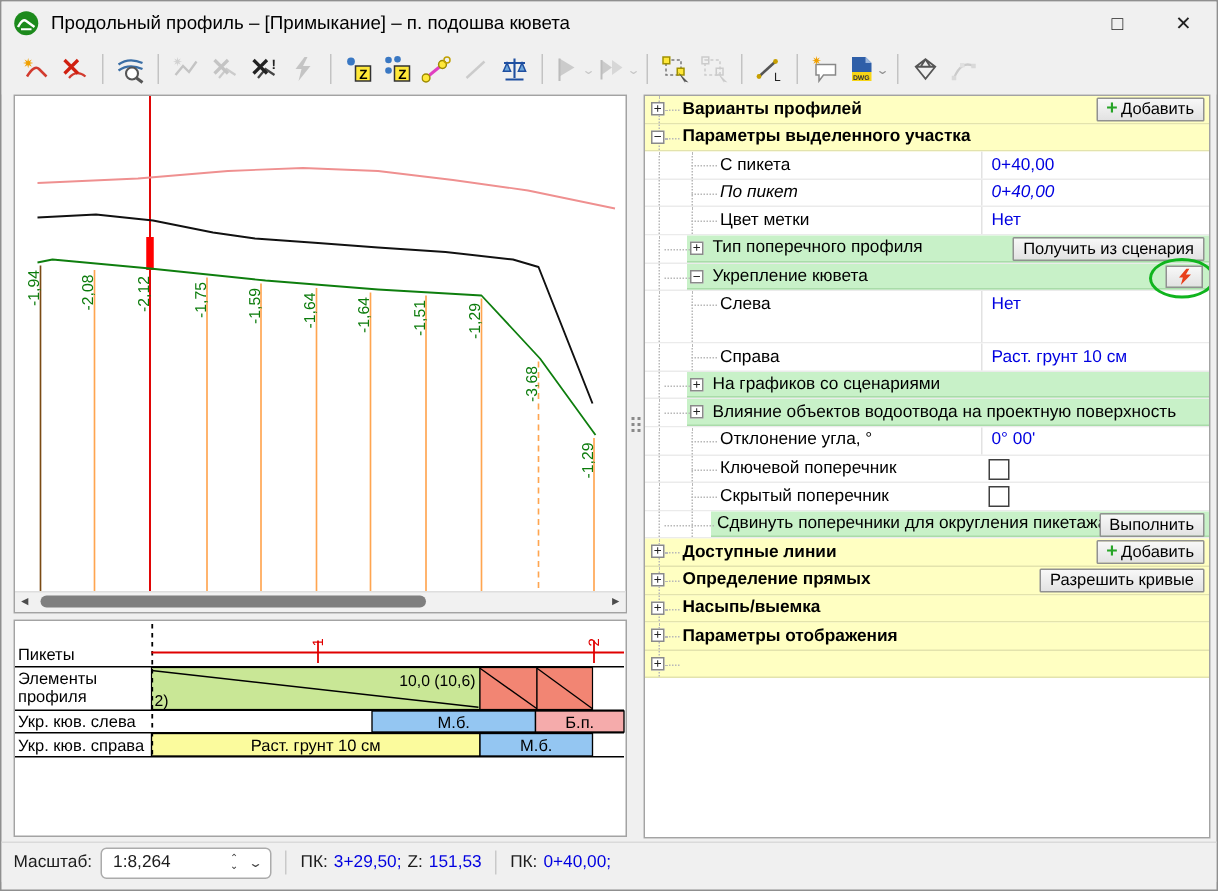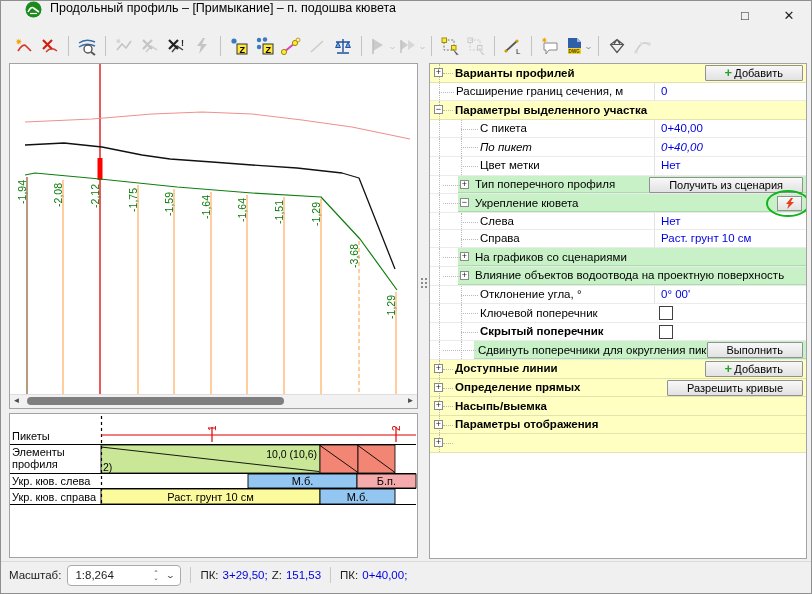--- a/index.html
+++ b/index.html
@@ -1,18 +1,18 @@
 <!DOCTYPE html>
 <html><head>
 <meta charset="utf-8">
 <style>
   html,body{margin:0;padding:0;background:#cfcfcf;font-family:"Liberation Sans",sans-serif;}
   .window{position:relative;width:812px;height:594px;background:#f0f0f0;border:1px solid #8f8f8f;box-sizing:border-box;overflow:hidden;}
   
-  .titlebar{position:absolute;top:0;left:0;right:0;height:28px;display:flex;background:#f0f0f0;margin-left:16px;}
+  .titlebar{position:absolute;top:0;left:0;right:0;height:28px;display:flex;align-items:center;background:#f0f0f0;}
   .title-icon{width:17px;height:17px;margin-left:8px;flex:none;}
   .title-text{font-size:12.5px;color:#000;margin-left:8px;white-space:nowrap;}
   .win-btns{margin-left:auto;display:flex;height:100%;}
   .win-btn{width:44px;display:flex;align-items:center;justify-content:center;font-size:13px;color:#222;cursor:default;}
   
   .toolbar{position:absolute;top:28px;left:0;right:0;height:34px;display:flex;align-items:center;padding-left:10px;background:#f0f0f0;}
   .tbtn{height:24px;min-width:24px;display:flex;align-items:center;justify-content:center;margin:0 1px;border-radius:2px;}
   .tbtn.disabled{opacity:.42;filter:grayscale(1);}
   .tsep{width:1px;height:20px;background:#c3c3c3;margin:0 5px;flex:none;}
   .chev{font-size:8px;color:#909090;margin-left:1px;transform:scaleX(1.4);}
@@ -33,21 +33,21 @@
   .prow{position:relative;height:18.6px;box-sizing:border-box;background:#fff;border-bottom:1px solid #ebebeb;}
   .prow .tv{position:absolute;top:0;bottom:0;border-left:1px dotted #b8b8b8;}
   .prow .th{position:absolute;top:9px;border-top:1px dotted #b8b8b8;}
   .prow.section{background:#ffffc2;border-bottom:1px solid #e3e3ad;}
   .plabel{position:absolute;top:2.5px;white-space:nowrap;}
   .section .plabel{font-weight:bold;}
   .exp{position:absolute;top:4px;width:9px;height:9px;background:#fff;border:1px solid #8a8a8a;font-size:9px;line-height:7px;text-align:center;color:#222;box-sizing:border-box;}
   .greenfill{position:absolute;top:0;bottom:0;right:0;background:#c8f1c8;border-bottom:1px solid #a9dca9;}
   .pvalue{position:absolute;left:224px;right:0;top:0;bottom:0;border-left:1px solid #e2e2e2;padding:2.5px 0 0 6px;color:#0000e0;white-space:nowrap;box-sizing:border-box;}
   .cb{position:absolute;left:229px;top:2px;width:12px;height:12px;background:#fff;border:1px solid #404040;}
-  .pbtn{position:absolute;right:3px;top:1px;height:16px;line-height:14px;padding:0 19px;font-size:11px;font-family:"Liberation Sans",sans-serif;background:linear-gradient(#f8f8f8,#e2e2e2);border:1px solid #919191;border-radius:1px;white-space:nowrap;box-sizing:border-box;}
+  .pbtn{position:absolute;right:3px;top:1px;height:16px;line-height:14px;padding:0 6px;font-size:11px;font-family:"Liberation Sans",sans-serif;background:linear-gradient(#f8f8f8,#e2e2e2);border:1px solid #919191;border-radius:1px;white-space:nowrap;box-sizing:border-box;}
   .pbtn .plus{color:#27a427;font-weight:bold;font-size:13px;line-height:12px;}
   .lbtn{position:absolute;right:4px;top:1.5px;width:25px;height:15px;background:linear-gradient(#f8f8f8,#e2e2e2);border:1px solid #919191;display:flex;align-items:center;justify-content:center;box-sizing:border-box;}
   .ring{position:absolute;right:-4px;top:-4px;width:40px;height:23px;border:2.5px solid #10b41e;border-radius:50%;pointer-events:none;z-index:5;}
   
   .statusbar{position:absolute;left:0;right:0;top:560px;height:26px;background:#f0f0f0;border-top:1px solid #dadada;display:flex;align-items:center;padding-left:8px;font-size:11.5px;color:#1c1c1c;}
   .blue{color:#0000e0;}
   .spinner{width:114px;height:21px;background:#fff;border:1px solid #ababab;border-radius:4px;margin-left:6px;display:flex;align-items:center;padding:0 7px;box-sizing:border-box;}
   .spin-chevs{margin-left:auto;display:flex;flex-direction:column;font-size:6.5px;line-height:5px;color:#444;}
   .dd-chev{margin-left:8px;font-size:8px;color:#444;transform:scaleX(1.5);}
   .ssep{width:1px;height:16px;background:#c9c9c9;margin:0 9px;}
@@ -313,26 +313,20 @@
   </div>
 
   <div class="props" id="props">
       <div class="prow section" style="height: 18.6px;">
         <div class="tv" style="left: 9px;"></div>
         <div class="th" style="left: 13px; width: 10px;"></div>
         <div class="exp" style="left: 4px;">+</div>
         <div class="plabel" style="left: 25px; z-index: 1;">Варианты профилей</div>
         <button class="pbtn" style="z-index: 2;"><span class="plus">+</span> Добавить</button>
       </div>
-      <div class="prow" style="height: 18.6px;">
-        <div class="tv" style="left: 9px;"></div>
-        <div class="th" style="left: 9px; width: 15px;"></div>
-        <div class="plabel" style="left: 26px; z-index: 1;">Расширение границ сечения, м</div>
-        <div class="pvalue">0</div>
-      </div>
       <div class="prow section" style="height: 18.6px;">
         <div class="tv" style="left: 9px;"></div>
         <div class="th" style="left: 13px; width: 10px;"></div>
         <div class="exp" style="left: 4px;">−</div>
         <div class="plabel" style="left: 25px; z-index: 1;">Параметры выделенного участка</div>
       </div>
       <div class="prow" style="height: 18.6px;">
         <div class="tv" style="left: 9px;"></div>
         <div class="tv" style="left: 31px;"></div>
         <div class="th" style="left: 31px; width: 17px;"></div>
@@ -367,21 +361,21 @@
         <div class="th" style="left: 13px; width: 17px;"></div>
         <div class="exp" style="left: 30px; z-index: 2;">−</div>
         <div class="plabel" style="left: 45px; z-index: 1;">Укрепление кювета</div>
         <div class="lbtn" style="z-index: 2;">
           <svg width="10" height="11" viewBox="0 0 10 11">
             <path d="M6 0 L1 6 H3.6 L2.2 11 L9 4 H5.6 L8 0 Z" fill="#e8401c"></path>
           </svg>
         </div>
         <div class="ring"></div>
       </div>
-      <div class="prow" style="height: 17px;">
+      <div class="prow" style="height: 35px;">
         <div class="tv" style="left: 9px;"></div>
         <div class="tv" style="left: 31px;"></div>
         <div class="th" style="left: 31px; width: 17px;"></div>
         <div class="plabel" style="left: 50px; z-index: 1;">Слева</div>
         <div class="pvalue">Нет</div>
       </div>
       <div class="prow" style="height: 18.6px;">
         <div class="tv" style="left: 9px;"></div>
         <div class="tv" style="left: 31px;"></div>
         <div class="th" style="left: 31px; width: 17px;"></div>
@@ -409,21 +403,21 @@
         <div class="plabel" style="left: 50px; z-index: 1;">Отклонение угла, °</div>
         <div class="pvalue">0° 00'</div>
       </div>
       <div class="prow" style="height: 18.6px;">
         <div class="tv" style="left: 9px;"></div>
         <div class="tv" style="left: 31px;"></div>
         <div class="th" style="left: 31px; width: 17px;"></div>
         <div class="plabel" style="left: 50px; z-index: 1;">Ключевой поперечник</div>
         <div class="cb"></div>
       </div>
-      <div class="prow" style="height: 18.6px; font-weight: bold;">
+      <div class="prow" style="height: 18.6px;">
         <div class="tv" style="left: 9px;"></div>
         <div class="tv" style="left: 31px;"></div>
         <div class="th" style="left: 31px; width: 17px;"></div>
         <div class="plabel" style="left: 50px; z-index: 1;">Скрытый поперечник</div>
         <div class="cb"></div>
       </div>
       <div class="prow" style="height: 18.6px;">
         <div class="tv" style="left: 9px;"></div>
         <div class="tv" style="left: 31px;"></div>
         <div class="greenfill" style="left: 44px;"></div>

